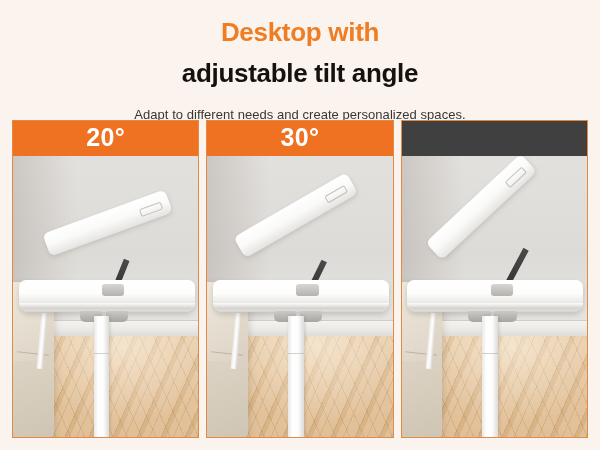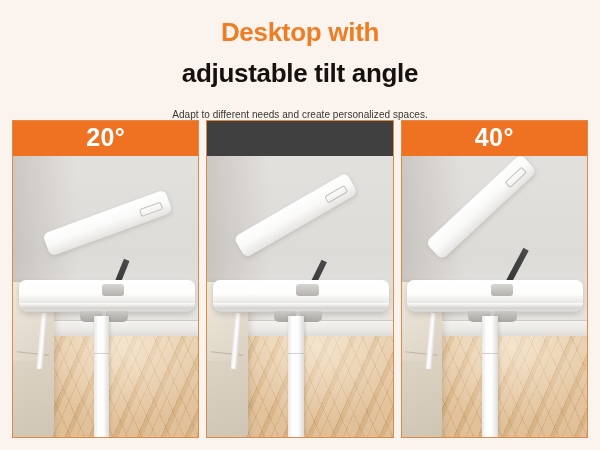--- a/index.html
+++ b/index.html
@@ -46,21 +46,21 @@
     padding-top: 3px;
     font-size: 26px;
     line-height: 30px;
     font-weight: bold;
     letter-spacing: -0.3px;
     color: #15110f;
   }
   .subtitle {
     margin: 8px;
     padding-top: 11px;
-    font-size: 10px;
+    font-size: 13px;
     line-height: 16px;
     font-weight: normal;
     color: #3b3632;
     letter-spacing: 0.05px;
   }
 
   
   .panel-row {
     position: absolute;
     left: 12px;
@@ -348,20 +348,23 @@
         <div class="worktop"></div>
         <div class="worktop-edge"></div>
         <div class="bracket b1"></div>
         <div class="bracket b2"></div>
         <div class="leg"></div>
         <div class="leg-seam"></div>
       </div>
     </div>
 
     <div class="panel">
+      <div class="panel-header">
+        <span class="panel-header-label">30°</span>
+      </div>
       <div class="photo">
         <div class="wall"></div>
         <div class="wall-shadow"></div>
         <div class="baseboard"></div>
         <div class="floor"></div>
         <div class="floor-glow"></div>
         <div class="floor-seam"></div>
         <div class="sofa"></div>
         <div class="sofa-arm"></div>
         <div class="sofa-seam"></div>
@@ -372,23 +375,20 @@
         <div class="worktop"></div>
         <div class="worktop-edge"></div>
         <div class="bracket b1"></div>
         <div class="bracket b2"></div>
         <div class="leg"></div>
         <div class="leg-seam"></div>
       </div>
     </div>
 
     <div class="panel">
-      <div class="panel-header">
-        <span class="panel-header-label">40°</span>
-      </div>
       <div class="photo">
         <div class="wall"></div>
         <div class="wall-shadow"></div>
         <div class="baseboard"></div>
         <div class="floor"></div>
         <div class="floor-glow"></div>
         <div class="floor-seam"></div>
         <div class="sofa"></div>
         <div class="sofa-arm"></div>
         <div class="sofa-seam"></div>

